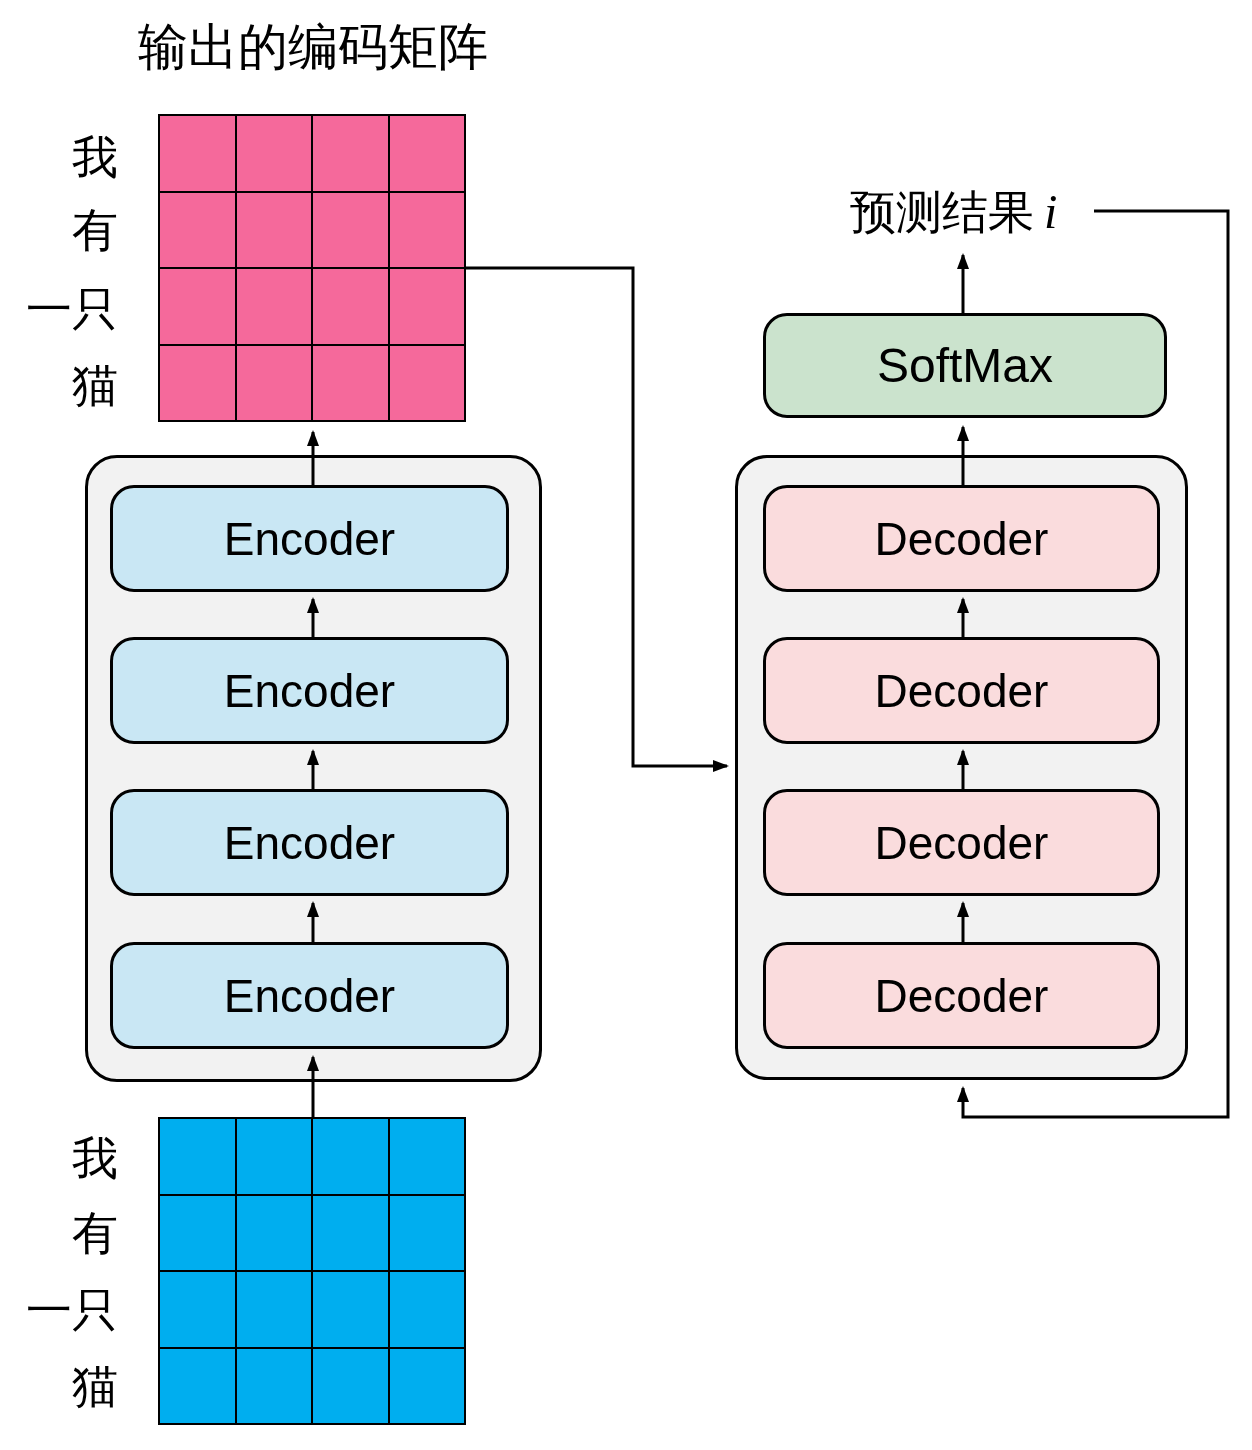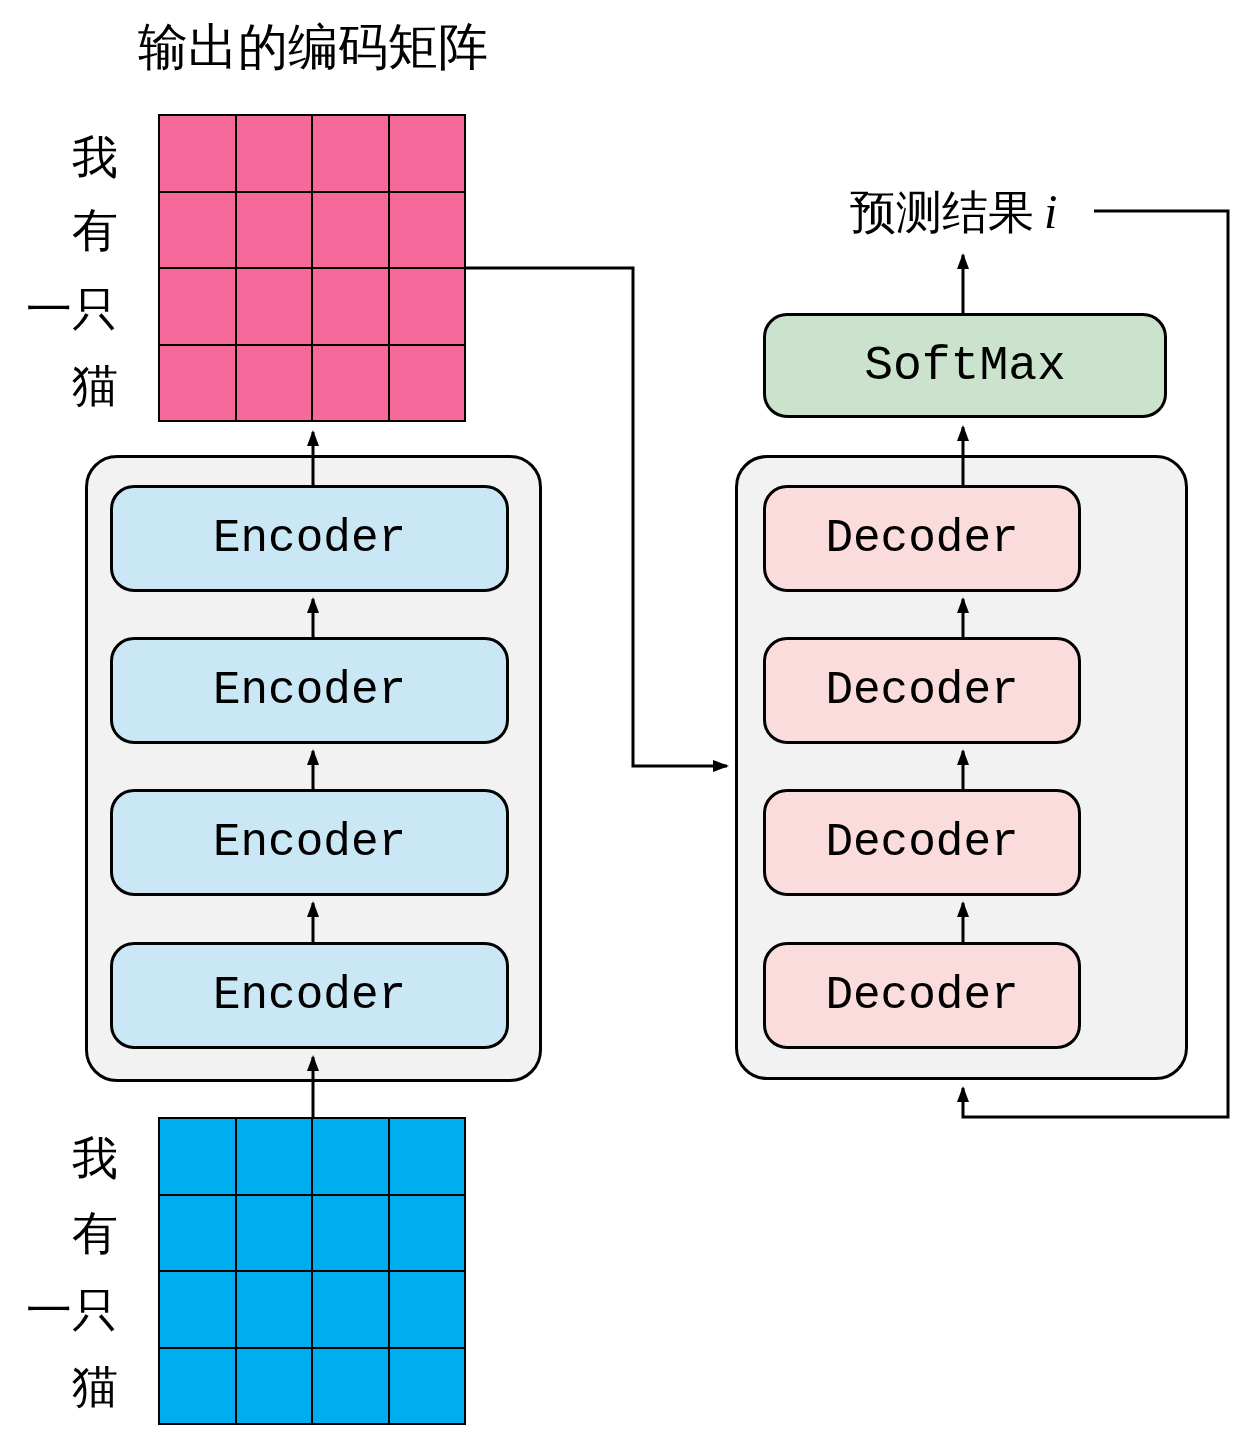--- a/index.html
+++ b/index.html
@@ -52,26 +52,26 @@
     background:var(--container-fill);
     z-index:1;
   }
   .stack-encoder{left:85px;top:455px;width:457px;height:627px;}
   .stack-decoder{left:735px;top:455px;width:453px;height:625px;}
   
   .block{
     position:absolute;box-sizing:border-box;
     border:3px solid #000;border-radius:24px;
     display:flex;align-items:center;justify-content:center;
-    font-family:Liberation Mono, monospace;
+    font-family:Liberation Sans, sans-serif;
     font-size:46px;color:#000;
     z-index:2;height:107px;
   }
   .enc{left:110px;width:399px;background:var(--encoder-fill);text-align:center;}
-  .dec{left:763px;width:318px;background:var(--decoder-fill);text-align:center;}
+  .dec{left:763px;width:397px;background:var(--decoder-fill);text-align:center;}
   .row-a{top:485px;} .row-b{top:637px;} .row-c{top:789px;} .row-d{top:942px;}
   .softmax{
     left:763px;top:313px;width:404px;height:105px;
     background:var(--softmax-fill);font-size:48px;
   }
   
   .overlay{
     position:absolute;left:0;top:0;z-index:3;
     pointer-events:none;
   }

